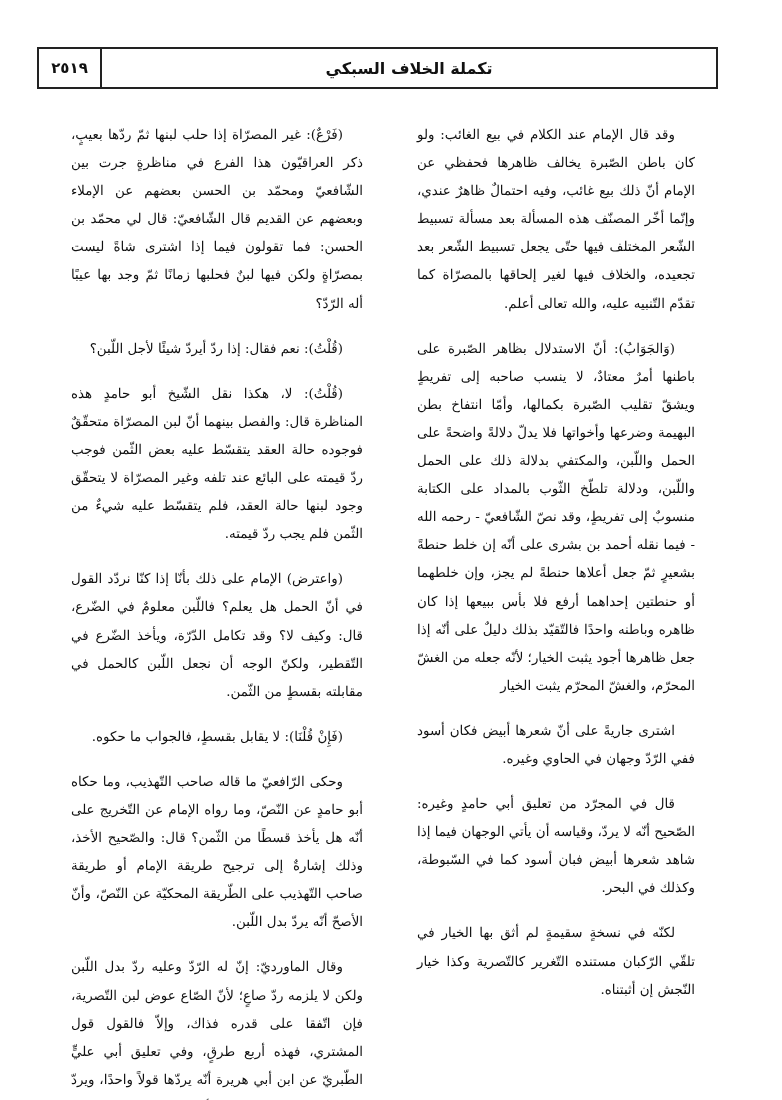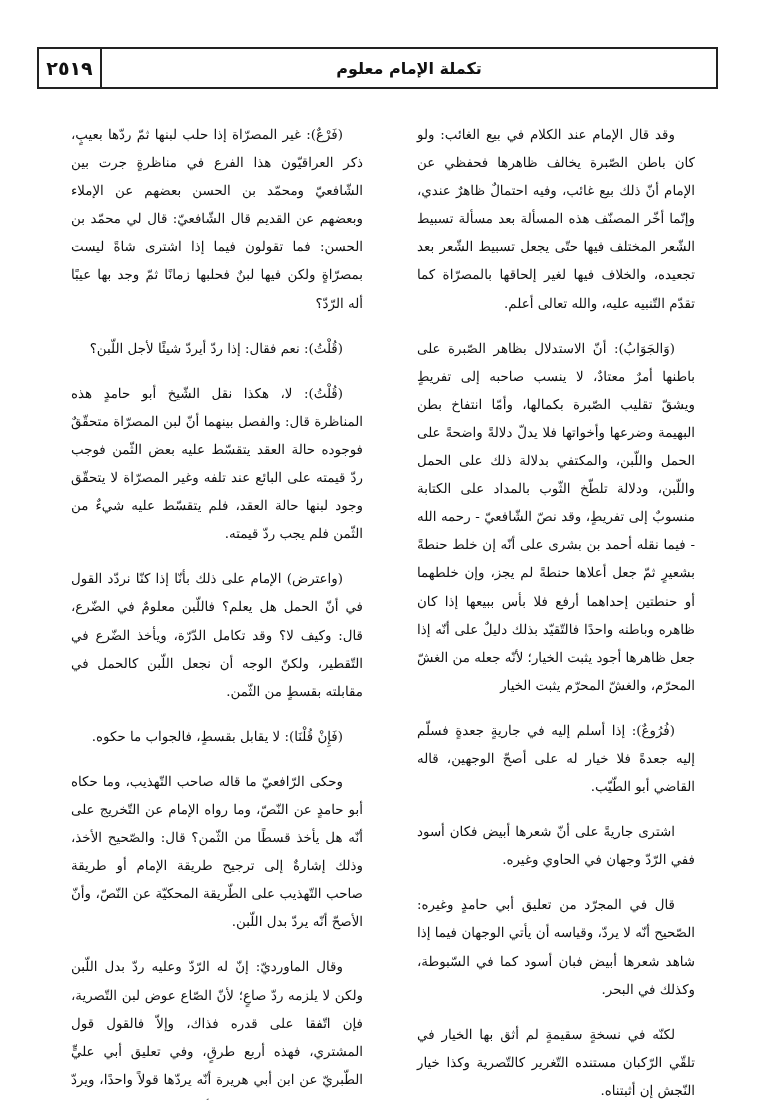--- a/index.html
+++ b/index.html
@@ -38,21 +38,21 @@
     direction: rtl;
   }
   .page-number-cell {
     width: 61px;
     border-right: 2px solid #222;
     display: flex;
     align-items: center;
     justify-content: center;
     font-family: "DejaVu Sans", "Liberation Sans", sans-serif;
     font-weight: bold;
-    font-size: 19px;
+    font-size: 15px;
     direction: rtl;
   }
   .column {
     position: absolute;
     top: 104px;
     direction: rtl;
     text-align: justify;
     text-align-last: right;
     font-size: 13.4px;
     line-height: 28.1px;
@@ -71,28 +71,27 @@
     padding: 0;
   }
   .para.indent {
     text-indent: 20px;
   }
 </style>
 </head>
 <body>
 
 <div class="header-box">
-  <div class="page-title-cell">تكملة الإمام معلوم</div>
+  <div class="page-title-cell">تكملة الخلاف السبكي</div>
   <div class="page-number-cell">٢٥١٩</div>
 </div>
 
 <div class="column col-right">
   <p class="para indent">وقد قال الإمام عند الكلام في بيع الغائب: ولو كان باطن الصّبرة يخالف ظاهرها فحفظي عن الإمام أنّ ذلك بيع غائب، وفيه احتمالٌ ظاهرٌ عندي، وإنّما أخّر المصنّف هذه المسألة بعد مسألة تسبيط الشّعر المختلف فيها حتّى يجعل تسبيط الشّعر بعد تجعيده، والخلاف فيها لغير إلحاقها بالمصرّاة كما تقدّم التّنبيه عليه، والله تعالى أعلم.</p>
   <p class="para indent">(وَالجَوَابُ): أنّ الاستدلال بظاهر الصّبرة على باطنها أمرٌ معتادٌ، لا ينسب صاحبه إلى تفريطٍ ويشقّ تقليب الصّبرة بكمالها، وأمّا انتفاخ بطن البهيمة وضرعها وأخواتها فلا يدلّ دلالةً واضحةً على الحمل واللّبن، والمكتفي بدلالة ذلك على الحمل واللّبن، ودلالة تلطّخ الثّوب بالمداد على الكتابة منسوبٌ إلى تفريطٍ، وقد نصّ الشّافعيّ - رحمه الله - فيما نقله أحمد بن بشرى على أنّه إن خلط حنطةً بشعيرٍ ثمّ جعل أعلاها حنطةً لم يجز، وإن خلطهما أو حنطتين إحداهما أرفع فلا بأس ببيعها إذا كان ظاهره وباطنه واحدًا فالتّقيّد بذلك دليلٌ على أنّه إذا جعل ظاهرها أجود يثبت الخيار؛ لأنّه جعله من الغشّ المحرّم، والغشّ المحرّم يثبت الخيار</p>
-  <p class="para indent">(فُرُوعٌ): إذا أسلم إليه في جاريةٍ جعدةٍ فسلّم إليه جعدةً فلا خيار له على أصحّ الوجهين، قاله القاضي أبو الطّيّب.</p>
   <p class="para indent">اشترى جاريةً على أنّ شعرها أبيض فكان أسود ففي الرّدّ وجهان في الحاوي وغيره.</p>
   <p class="para indent">قال في المجرّد من تعليق أبي حامدٍ وغيره: الصّحيح أنّه لا يردّ، وقياسه أن يأتي الوجهان فيما إذا شاهد شعرها أبيض فبان أسود كما في السّبوطة، وكذلك في البحر.</p>
   <p class="para indent">لكنّه في نسخةٍ سقيمةٍ لم أثق بها الخيار في تلقّي الرّكبان مستنده التّغرير كالتّصرية وكذا خيار النّجش إن أثبتناه.</p>
 
 </div>
 
 <div class="column col-left">
   <p class="para indent">(فَرْعٌ): غير المصرّاة إذا حلب لبنها ثمّ ردّها بعيبٍ، ذكر العراقيّون هذا الفرع في مناظرةٍ جرت بين الشّافعيّ ومحمّد بن الحسن بعضهم عن الإملاء وبعضهم عن القديم قال الشّافعيّ: قال لي محمّد بن الحسن: فما تقولون فيما إذا اشترى شاةً ليست بمصرّاةٍ ولكن فيها لبنٌ فحلبها زمانًا ثمّ وجد بها عيبًا أله الرّدّ؟</p>
   <p class="para indent">(قُلْتُ): نعم فقال: إذا ردّ أيردّ شيئًا لأجل اللّبن؟</p>
   <p class="para indent">(قُلْتُ): لا، هكذا نقل الشّيخ أبو حامدٍ هذه المناظرة قال: والفصل بينهما أنّ لبن المصرّاة متحقّقٌ فوجوده حالة العقد يتقسّط عليه بعض الثّمن فوجب ردّ قيمته على البائع عند تلفه وغير المصرّاة لا يتحقّق وجود لبنها حالة العقد، فلم يتقسّط عليه شيءٌ من الثّمن فلم يجب ردّ قيمته.</p>

